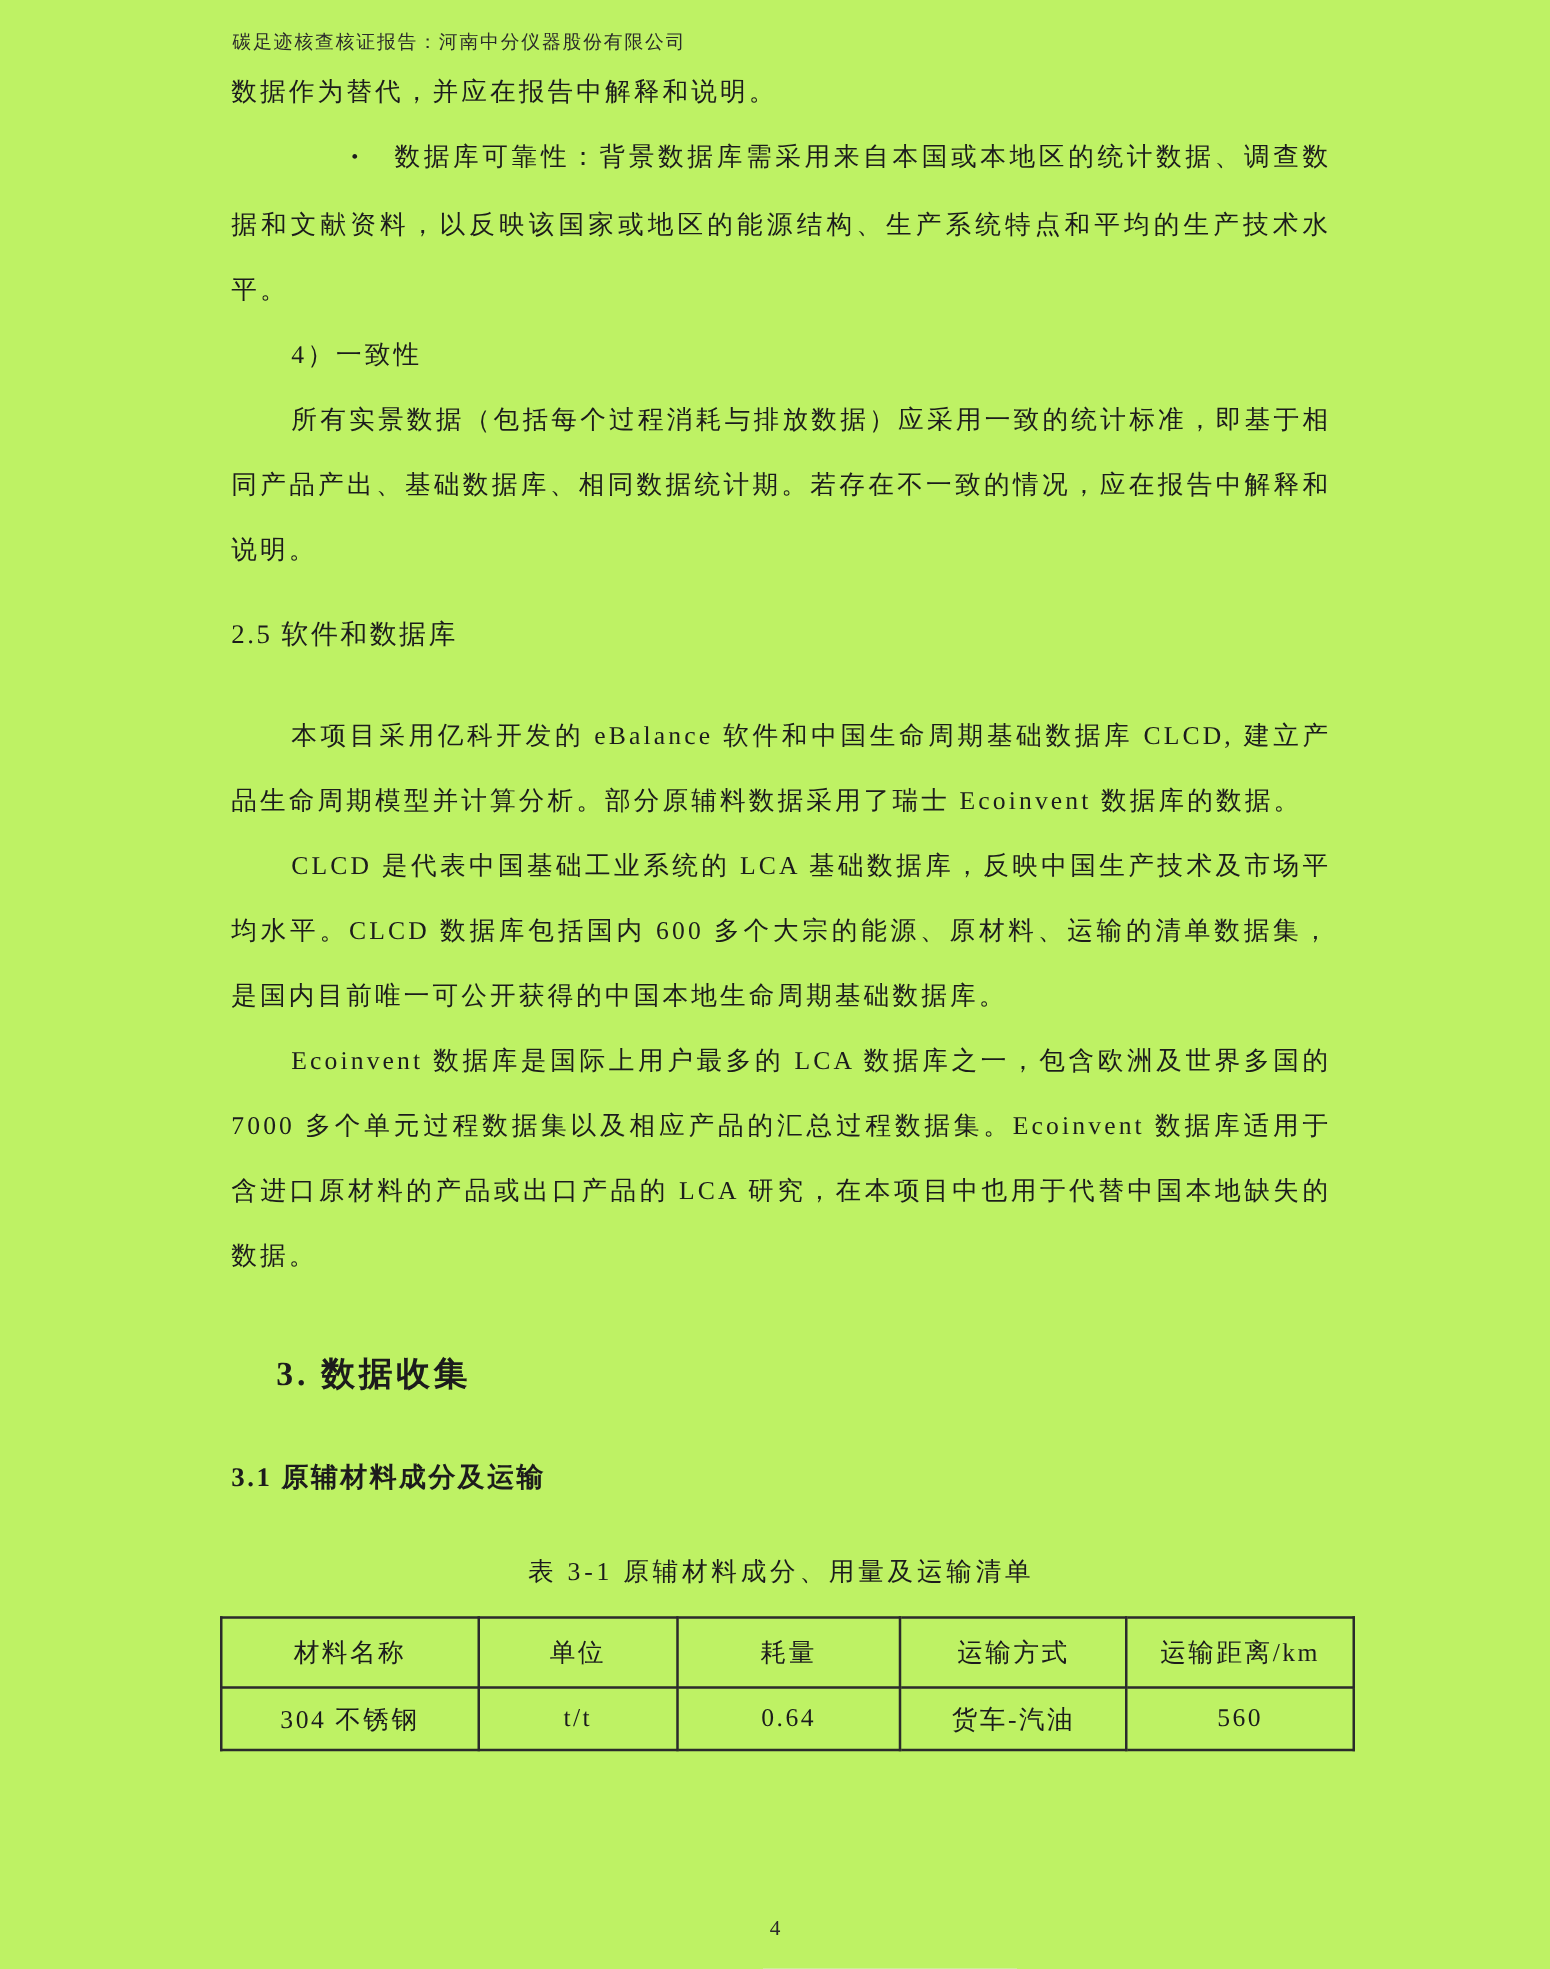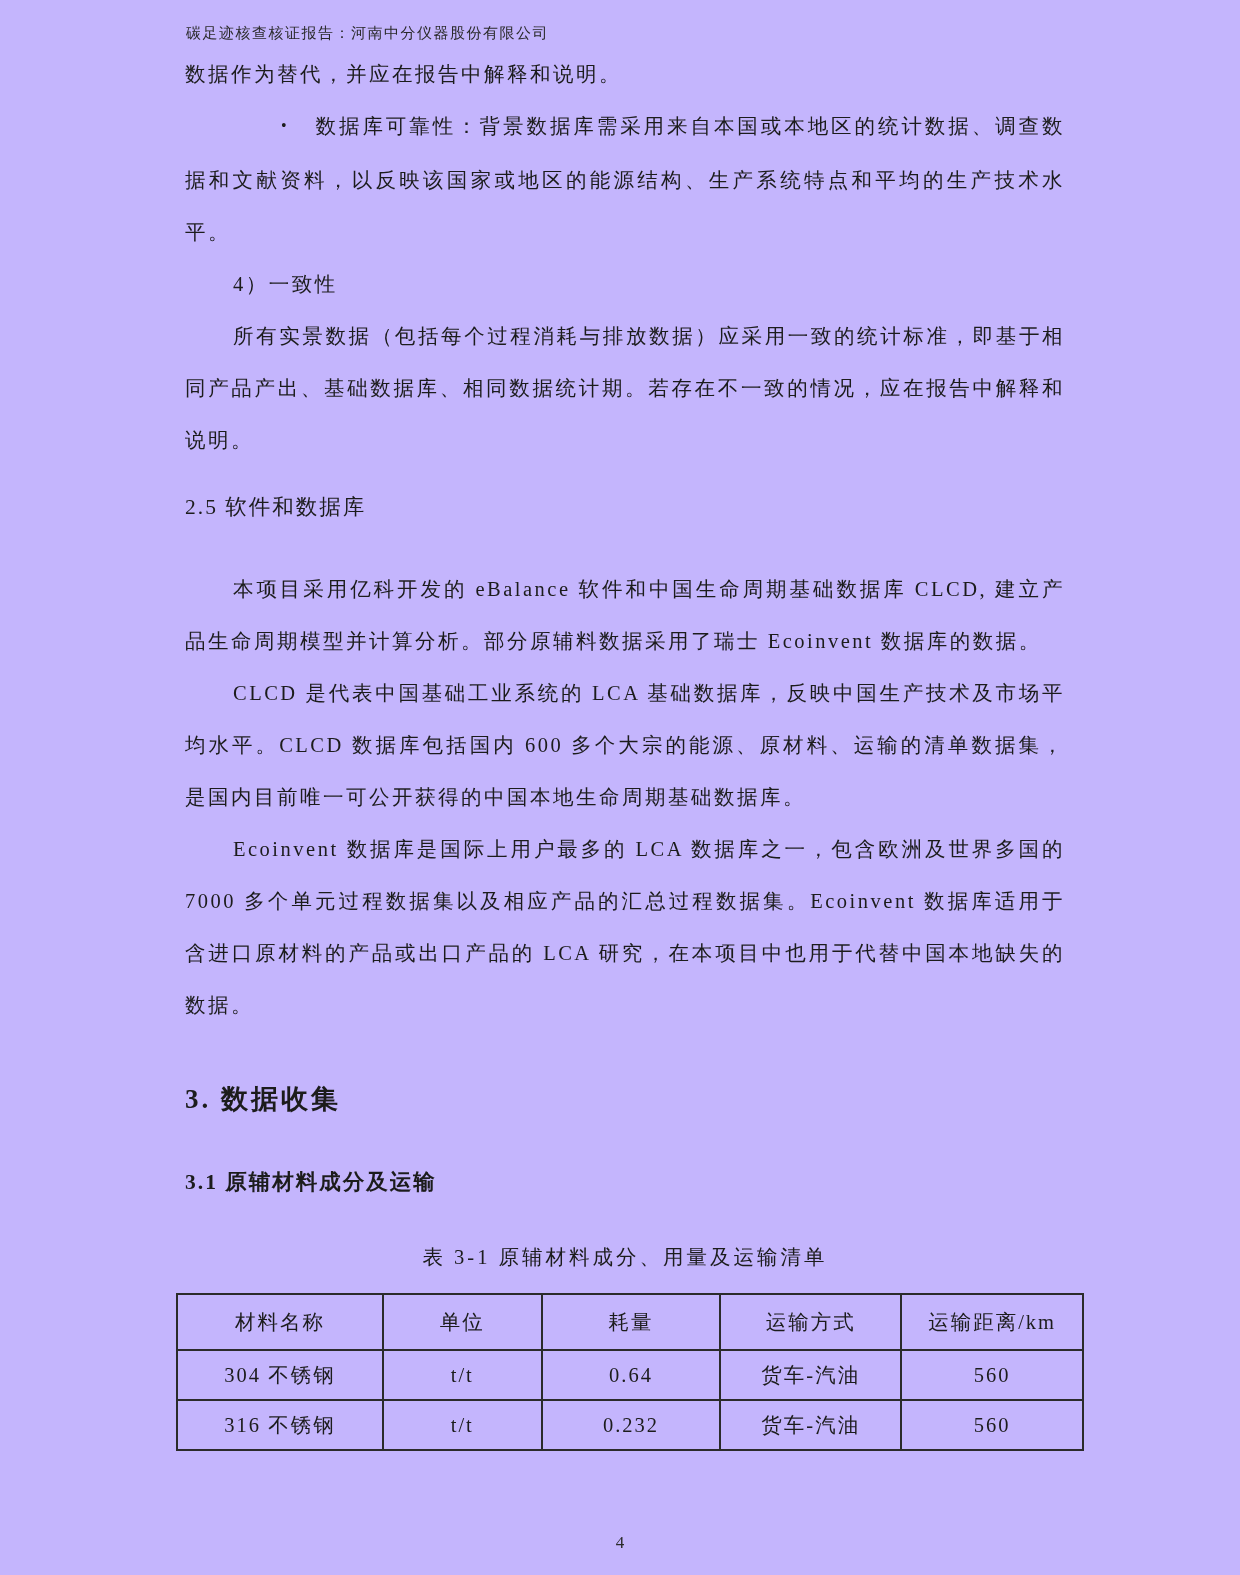--- a/index.html
+++ b/index.html
@@ -4,21 +4,21 @@
 <style>
   * { margin: 0; padding: 0; box-sizing: border-box; }
   html, body { background: #e8e8e8; }
   body { font-family: "Liberation Serif", "DejaVu Serif", serif; }
 
   .page {
     position: relative;
     width: 1240px;
     height: 1575px;
     margin: 0 auto;
-    background: #c4b5fd;
+    background: #bef264;
     color: #1c1c1c;
     overflow: hidden;
   }
 
   .doc-header {
     position: absolute;
     top: 24px;
     left: 186px;
     font-size: 15px;
     letter-spacing: 1.5px;
@@ -57,20 +57,21 @@
     margin-bottom: 42px;
   }
 
   .h-main {
     font-size: 27px;
     font-weight: bold;
     letter-spacing: 3px;
     margin-top: 48px;
     margin-bottom: 0;
     line-height: 40px;
+    margin-left: 36px;
   }
 
   .h-sub2 {
     font-size: 21.5px;
     font-weight: bold;
     letter-spacing: 2px;
     margin-top: 48px;
     margin-bottom: 0;
     line-height: 30px;
   }
@@ -156,27 +157,20 @@
           <td class="col-4">运输方式</td>
           <td class="col-5">运输距离/km</td>
         </tr>
         <tr class="body-row">
           <td>304 不锈钢</td>
           <td>t/t</td>
           <td>0.64</td>
           <td>货车-汽油</td>
           <td>560</td>
         </tr>
-        <tr class="body-row">
-          <td>316 不锈钢</td>
-          <td>t/t</td>
-          <td>0.232</td>
-          <td>货车-汽油</td>
-          <td>560</td>
-        </tr>
       </tbody>
     </table>
 
   </div>
 
   <div class="page-footer">4</div>
 
 </div>
 
 </body></html>

